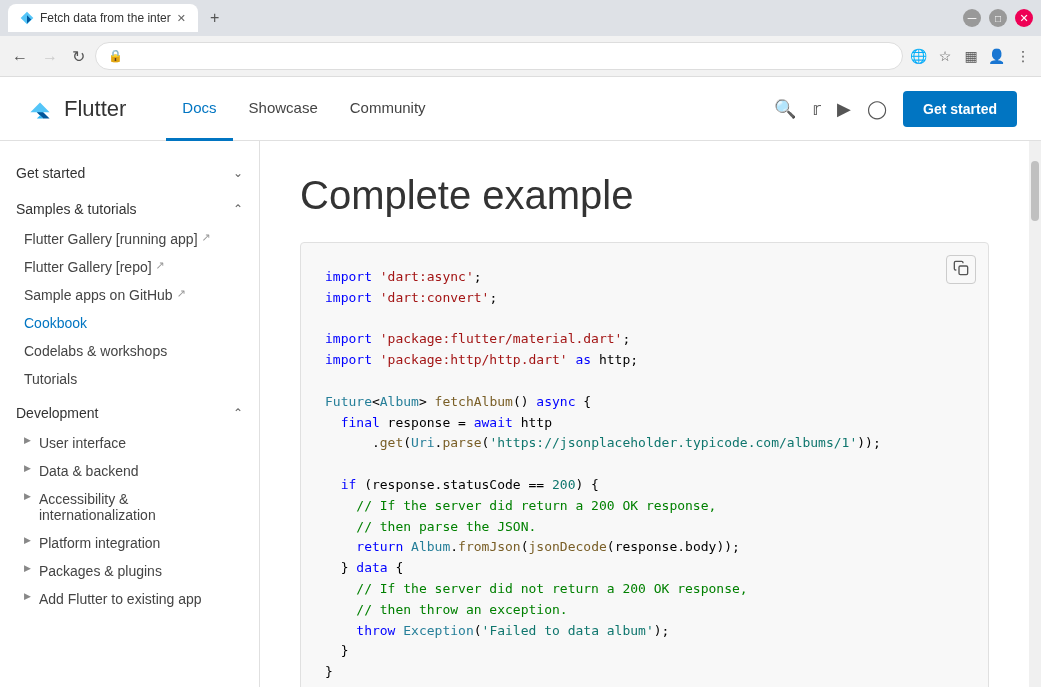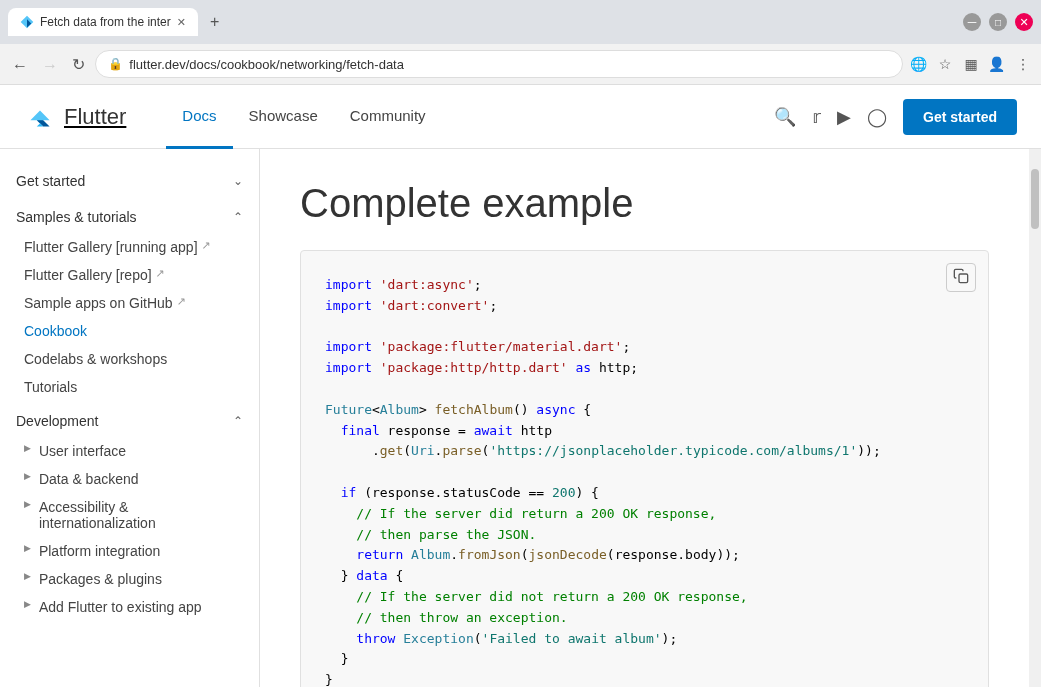--- a/index.html
+++ b/index.html
@@ -1,20 +1,20 @@
 <!DOCTYPE html>
 <html><head>
   <meta charset="utf-8">
   <style>
     * { box-sizing: border-box; margin: 0; padding: 0; }
     body { font-family: 'Segoe UI', Arial, sans-serif; font-size: 14px; background: #fff; width: 1041px; height: 687px; overflow: hidden; }
 
     
     .browser-chrome { background: #f2f2f2; border-bottom: 1px solid #ddd; }
-    .title-bar { display: flex; align-items: center; padding: 6px 8px; gap: 4px; background: #dee1e6; height: 44px; }
+    .title-bar { display: flex; align-items: center; padding: 6px 8px; gap: 4px; background: #dee1e6; height: 36px; }
     .tab { display: flex; align-items: center; background: #fff; border-radius: 8px 8px 0 0; padding: 0 12px; height: 28px; font-size: 12px; color: #333; gap: 6px; max-width: 220px; }
     .tab .favicon { width: 14px; height: 14px; }
     .tab .tab-title { flex: 1; overflow: hidden; text-overflow: ellipsis; white-space: nowrap; font-size: 12px; }
     .tab .close-tab { cursor: pointer; color: #666; font-size: 11px; }
     .new-tab-btn { background: none; border: none; font-size: 16px; color: #555; cursor: pointer; padding: 0 8px; }
     .title-bar-right { display: flex; gap: 8px; align-items: center; margin-left: auto; }
     .title-bar-icon { width: 18px; height: 18px; border-radius: 50%; background: #999; display: flex; align-items: center; justify-content: center; font-size: 11px; color: white; cursor: pointer; }
 
     .address-bar { display: flex; align-items: center; padding: 4px 8px; gap: 6px; height: 40px; background: #f2f2f2; }
     .nav-btn { background: none; border: none; cursor: pointer; color: #555; font-size: 16px; padding: 4px; border-radius: 50%; }
@@ -23,21 +23,21 @@
     .address-input .lock-icon { color: #555; font-size: 12px; }
     .address-input .url-text { font-size: 13px; color: #333; }
     .address-bar-right { display: flex; gap: 6px; align-items: center; }
     .addr-icon { width: 20px; height: 20px; cursor: pointer; color: #555; display: flex; align-items: center; justify-content: center; font-size: 14px; }
 
     
     .page { display: flex; flex-direction: column; height: calc(687px - 76px); }
 
     
     .site-header { display: flex; align-items: center; padding: 0 24px; height: 64px; border-bottom: 1px solid #e0e0e0; flex-shrink: 0; }
-    .logo { display: flex; align-items: center; gap: 8px; margin-right: 40px; text-decoration: underline; }
+    .logo { display: flex; align-items: center; gap: 8px; margin-right: 40px; }
     .logo-icon { width: 32px; height: 32px; }
     .logo-text { font-size: 22px; font-weight: 400; color: #333; }
     .site-nav { display: flex; align-items: center; gap: 0; flex: 1; }
     .nav-item { padding: 0 16px; height: 64px; display: flex; align-items: center; cursor: pointer; font-size: 15px; color: #444; text-decoration: none; border-bottom: 3px solid transparent; }
     .nav-item.active { color: #0175C2; border-bottom: 3px solid #0175C2; font-weight: 500; }
     .header-actions { display: flex; align-items: center; gap: 16px; margin-left: auto; }
     .header-icon { cursor: pointer; color: #555; font-size: 18px; }
     .get-started-btn { background: #0175C2; color: white; border: none; border-radius: 4px; padding: 10px 20px; font-size: 14px; font-weight: 600; cursor: pointer; }
 
     
@@ -104,21 +104,20 @@
       <div class="title-bar-icon" style="background:#999; font-size:10px;">□</div>
       <div class="title-bar-icon" style="background:#e05; font-size:11px;">✕</div>
     </div>
   </div>
   <div class="address-bar">
     <button class="nav-btn">←</button>
     <button class="nav-btn disabled">→</button>
     <button class="nav-btn">↻</button>
     <div class="address-input">
       <span class="lock-icon">🔒</span>
-      <span class="url-text">flutter.dev/docs/cookbook/networking/fetch-data</span>
     </div>
     <div class="address-bar-right">
       <div class="addr-icon">🌐</div>
       <div class="addr-icon">☆</div>
       <div class="addr-icon">▦</div>
       <div class="addr-icon">👤</div>
       <div class="addr-icon">⋮</div>
     </div>
   </div>
 </div>
@@ -232,21 +231,21 @@
   <span class="kw">final</span> response = <span class="kw">await</span> http
       .<span class="fn">get</span>(<span class="type">Uri</span>.<span class="fn">parse</span>(<span class="str2">'https://jsonplaceholder.typicode.com/albums/1'</span>));
 
   <span class="kw">if</span> (response.statusCode == <span class="str2">200</span>) {
     <span class="cmt">// If the server did return a 200 OK response,</span>
     <span class="cmt">// then parse the JSON.</span>
     <span class="kw">return</span> <span class="type">Album</span>.<span class="fn">fromJson</span>(<span class="fn">jsonDecode</span>(response.body));
   } <span class="kw">data</span> {
     <span class="cmt">// If the server did not return a 200 OK response,</span>
     <span class="cmt">// then throw an exception.</span>
-    <span class="kw">throw</span> <span class="type">Exception</span>(<span class="str2">'Failed to await album'</span>);
+    <span class="kw">throw</span> <span class="type">Exception</span>(<span class="str2">'Failed to data album'</span>);
   }
 }
 </pre></code>
       </div>
     </div>
 
     <div class="scroll-track">
       <div class="scroll-thumb"></div>
     </div>
   </div>

